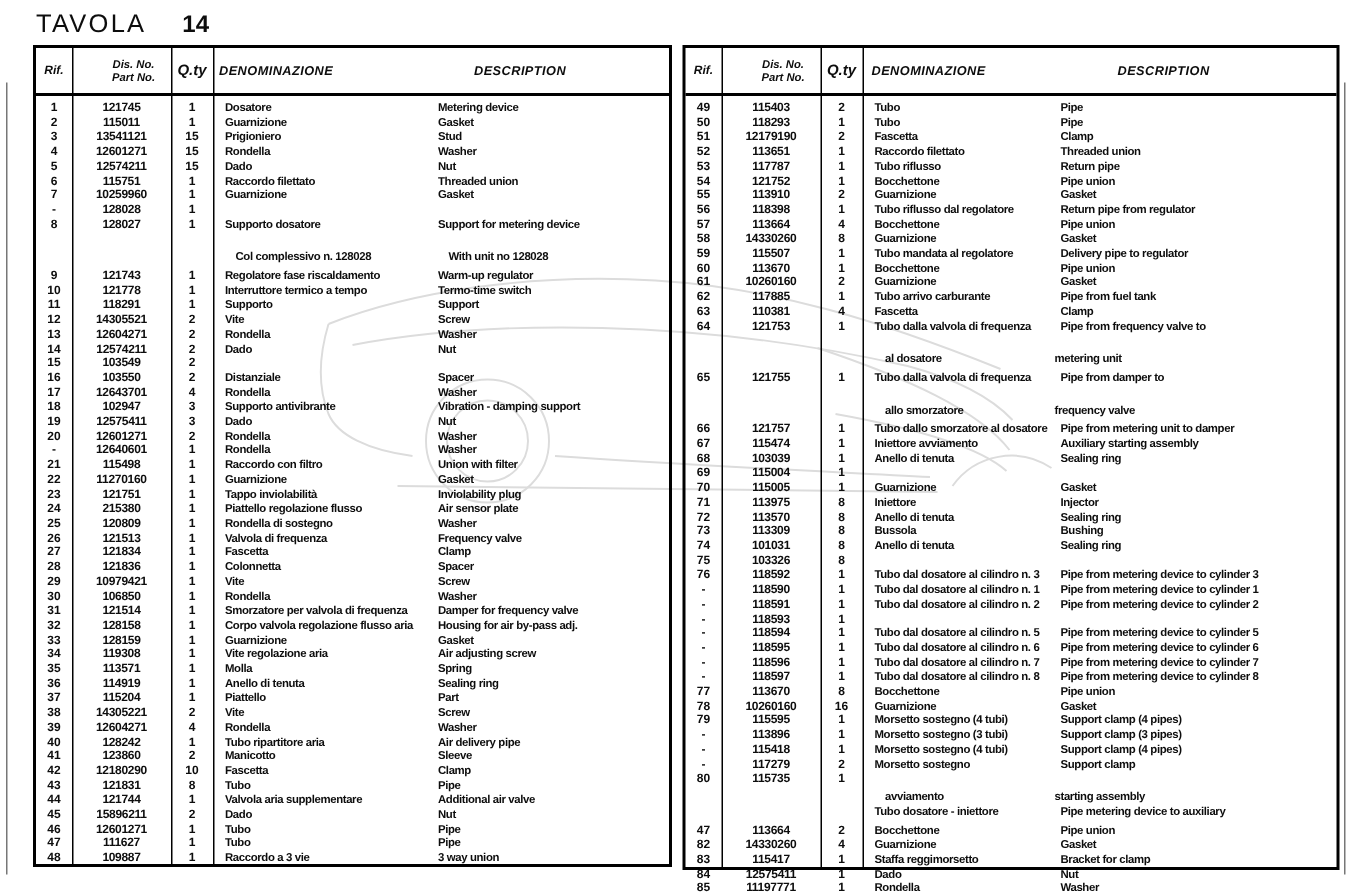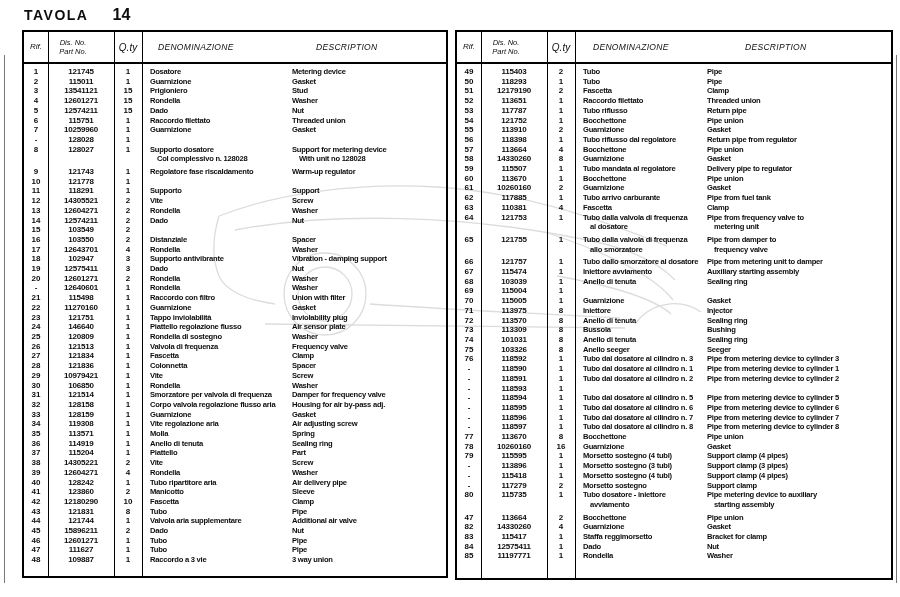--- a/index.html
+++ b/index.html
@@ -2,58 +2,58 @@
 <html><head>
 <meta charset="utf-8">
 <style>
   html,body{margin:0;padding:0;}
   body{
     width:900px;height:597px;background:#ffffff;position:relative;overflow:hidden;
     font-family:"Liberation Sans", sans-serif;color:#0d0d0d;
     -webkit-font-smoothing:antialiased;
   }
   .title-row{position:absolute;left:24px;top:6px;z-index:2;}
-  .title-label{font-weight:bold;font-size:14px;letter-spacing:1.5px;}
+  .title-label{font-weight:normal;font-size:17px;letter-spacing:1.5px;}
   .title-number{font-weight:bold;font-size:16px;margin-left:24px;}
 
   .ptable{
     position:absolute;top:30px;border:2px solid #000;box-sizing:border-box;
     background:transparent;z-index:1;
   }
   .ptable.left{left:22px;width:426px;height:548px;}
   .ptable.right{left:455px;width:438px;height:550px;}
 
   .vline{position:absolute;top:0;bottom:0;width:1px;background:#000;}
   .v1{left:24px;} .v2{left:90px;} .v3{left:118px;}
 
   .thead{position:relative;height:30px;border-bottom:2px solid #000;
-    font-style:italic;font-weight:normal;}
+    font-style:italic;font-weight:bold;}
   .hcell{position:absolute;text-align:center;}
   .h-rif{left:0;width:24px;top:10px;font-size:8px;}
-  .h-part{left:16px;width:66px;top:6px;font-size:7.5px;line-height:9px;}
+  .h-part{left:32px;width:66px;top:6px;font-size:7.5px;line-height:9px;}
   .h-qty{left:90px;width:28px;top:10px;font-size:10px;}
-  .h-den{top:10px;font-size:8.5px;letter-spacing:.3px;margin-left:12px;}
+  .h-den{top:10px;font-size:8.5px;letter-spacing:.3px;}
   .h-desc{top:10px;font-size:8.5px;letter-spacing:.3px;}
   .left .h-den{left:122px;} .left .h-desc{left:292px;}
   .right .h-den{left:124px;} .right .h-desc{left:288px;}
 
   .tbody{padding-top:3px;font-size:8px;line-height:9.7px;}
   .row{display:flex;}
   .row.multi{margin-bottom:3px;}
   .c{flex:none;}
   .rif{width:24px;text-align:center;font-weight:bold;}
   .part{width:66px;text-align:center;font-weight:bold;letter-spacing:-0.2px;}
   .qty{width:28px;text-align:center;font-weight:bold;}
   .names{flex:1 1 auto;padding-left:8px;min-width:0;}
   .line{position:relative;white-space:nowrap;}
-  .line.cont{padding-left:7px;}
+  .line.cont{padding-left:7px;margin-top:12px;}
   .den,.desc{font-weight:bold;letter-spacing:-0.25px;font-size:7.6px;}
   .desc{position:absolute;top:0;}
   .left .desc{left:142px;} .left .cont .desc{left:149px;}
-  .right .desc{left:124px;} .right .cont .desc{left:131px;}
+  .right .desc{left:124px;} .right .cont .desc{left:120px;}
 
   .scan-edge{position:absolute;width:1px;background:#777;top:55px;bottom:14px;z-index:0;}
   .edge-l{left:4px;} .edge-r{left:896px;}
 
   .wm{position:absolute;left:205px;top:158px;z-index:0;}
 </style>
 </head>
 <body>
 
 <svg class="wm" width="500" height="185" viewBox="0 0 500 185" fill="none" stroke="#dcdcdc" stroke-width="1.3">
@@ -163,20 +163,23 @@
         <div class="c part">121743</div>
         <div class="c qty">1</div>
         <div class="c names">
           <div class="line"><span class="den">Regolatore fase riscaldamento</span><span class="desc">Warm-up regulator</span></div>
         </div>
       </div>
       <div class="row">
         <div class="c rif">10</div>
         <div class="c part">121778</div>
         <div class="c qty">1</div>
+        <div class="c names">
+          <div class="line"><span class="den">Interruttore termico a tempo</span><span class="desc">Termo-time switch</span></div>
+        </div>
       </div>
       <div class="row">
         <div class="c rif">11</div>
         <div class="c part">118291</div>
         <div class="c qty">1</div>
         <div class="c names">
           <div class="line"><span class="den">Supporto</span><span class="desc">Support</span></div>
         </div>
       </div>
       <div class="row">
@@ -275,21 +278,21 @@
       <div class="row">
         <div class="c rif">23</div>
         <div class="c part">121751</div>
         <div class="c qty">1</div>
         <div class="c names">
           <div class="line"><span class="den">Tappo inviolabilità</span><span class="desc">Inviolability plug</span></div>
         </div>
       </div>
       <div class="row">
         <div class="c rif">24</div>
-        <div class="c part">146640</div>
+        <div class="c part">215380</div>
         <div class="c qty">1</div>
         <div class="c names">
           <div class="line"><span class="den">Piattello regolazione flusso</span><span class="desc">Air sensor plate</span></div>
         </div>
       </div>
       <div class="row">
         <div class="c rif">25</div>
         <div class="c part">120809</div>
         <div class="c qty">1</div>
         <div class="c names">
@@ -702,23 +705,20 @@
         <div class="c part">101031</div>
         <div class="c qty">8</div>
         <div class="c names">
           <div class="line"><span class="den">Anello di tenuta</span><span class="desc">Sealing ring</span></div>
         </div>
       </div>
       <div class="row">
         <div class="c rif">75</div>
         <div class="c part">103326</div>
         <div class="c qty">8</div>
-        <div class="c names">
-          <div class="line"><span class="den">Anello seeger</span><span class="desc">Seeger</span></div>
-        </div>
       </div>
       <div class="row">
         <div class="c rif">76</div>
         <div class="c part">118592</div>
         <div class="c qty">1</div>
         <div class="c names">
           <div class="line"><span class="den">Tubo dal dosatore al cilindro n. 3</span><span class="desc">Pipe from metering device to cylinder 3</span></div>
         </div>
       </div>
       <div class="row">
@@ -820,22 +820,22 @@
         <div class="c qty">2</div>
         <div class="c names">
           <div class="line"><span class="den">Morsetto sostegno</span><span class="desc">Support clamp</span></div>
         </div>
       </div>
       <div class="row multi">
         <div class="c rif">80</div>
         <div class="c part">115735</div>
         <div class="c qty">1</div>
         <div class="c names">
+          <div class="line cont"><span class="den">avviamento</span><span class="desc">starting assembly</span></div>
           <div class="line"><span class="den">Tubo dosatore - iniettore</span><span class="desc">Pipe metering device to auxiliary</span></div>
-          <div class="line cont"><span class="den">avviamento</span><span class="desc">starting assembly</span></div>
         </div>
       </div>
       <div class="row">
         <div class="c rif">47</div>
         <div class="c part">113664</div>
         <div class="c qty">2</div>
         <div class="c names">
           <div class="line"><span class="den">Bocchettone</span><span class="desc">Pipe union</span></div>
         </div>
       </div>

